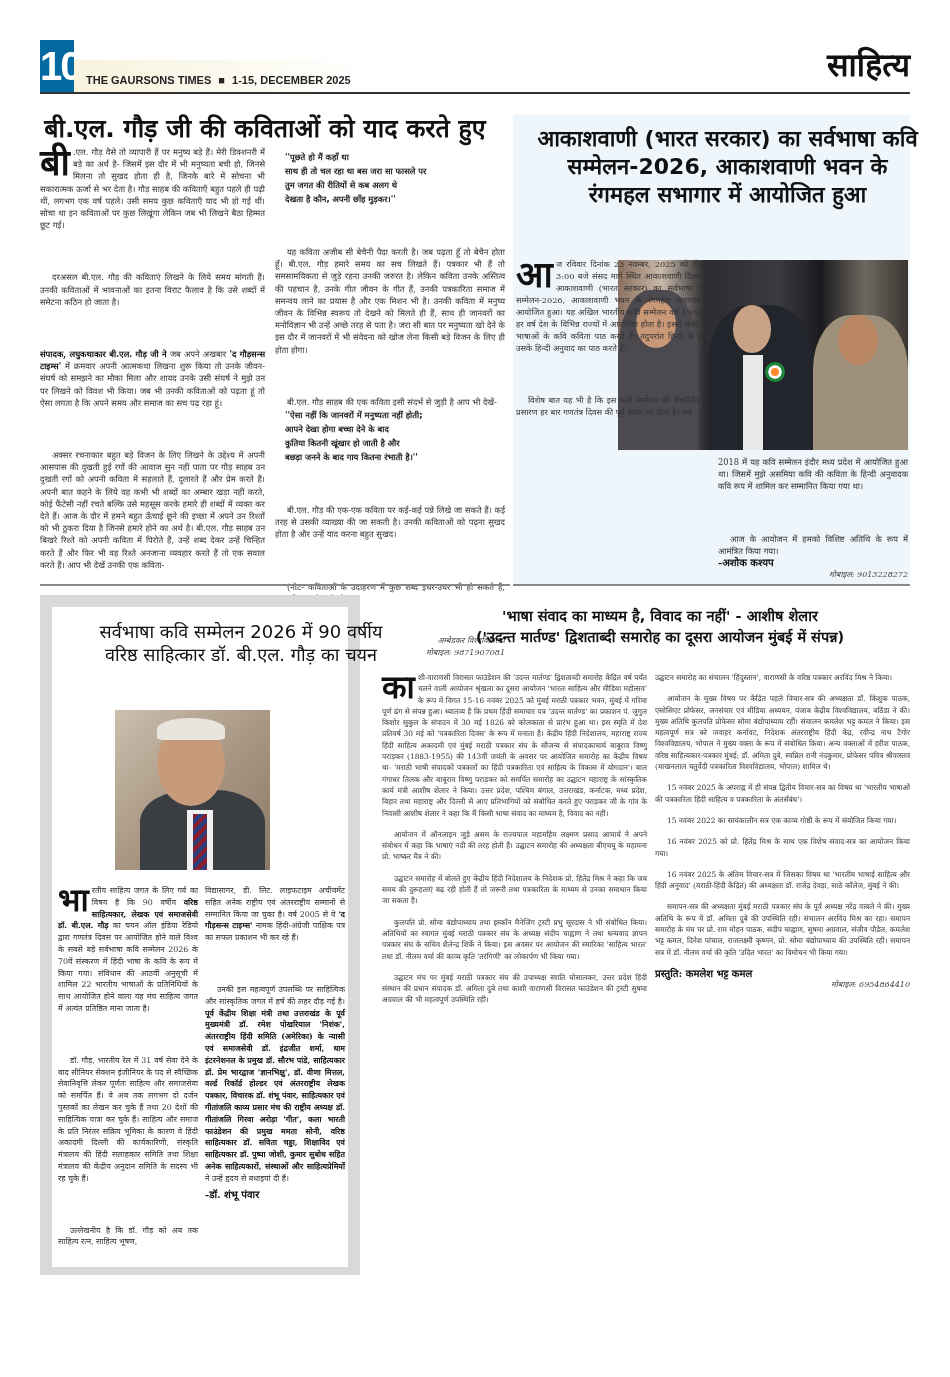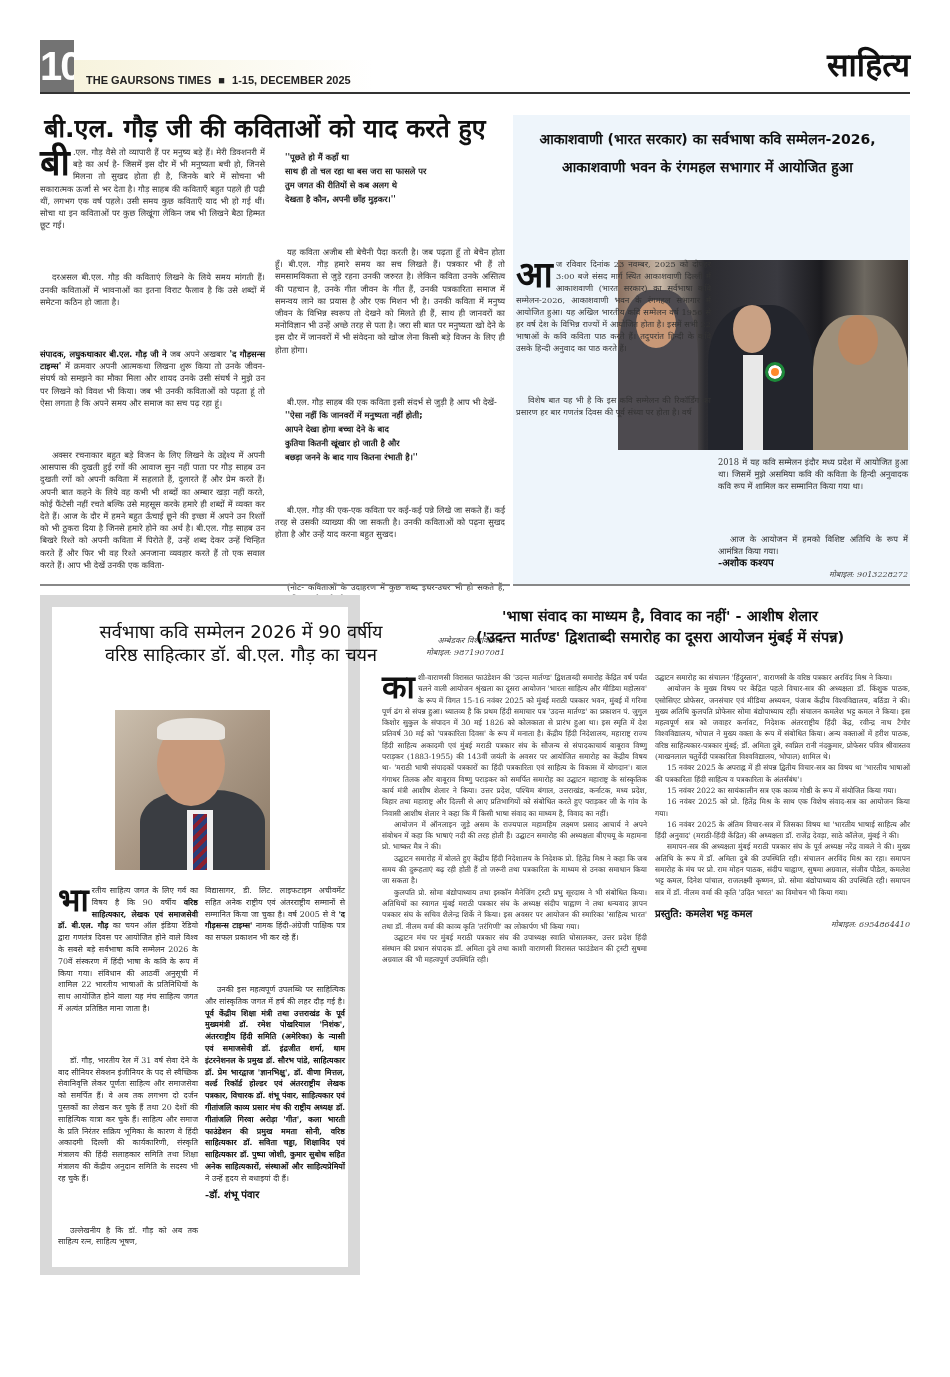--- a/index.html
+++ b/index.html
@@ -1,47 +1,47 @@
 <!DOCTYPE html>
 <html><head>
 <meta charset="utf-8">
 <style>
   * { box-sizing: border-box; margin: 0; padding: 0; }
   body { width: 950px; height: 1377px; background: #ffffff; font-family: "DejaVu Serif", serif; color: #222; position: relative; overflow: hidden; }
   .abs { position: absolute; }
   
-  .page-num { left: 40px; top: 40px; width: 34px; height: 52px; background: #737373; color: #fff; font-family: "Liberation Sans", sans-serif; font-weight: bold; font-size: 40px; line-height: 52px; text-align: center; letter-spacing: -2px; }
+  .page-num { left: 40px; top: 40px; width: 34px; height: 52px; background: #0369a1; color: #fff; font-family: "Liberation Sans", sans-serif; font-weight: bold; font-size: 40px; line-height: 52px; text-align: center; letter-spacing: -2px; }
   .pub-strip { left: 74px; top: 60px; width: 300px; height: 32px; background: linear-gradient(90deg,#f7f3dd,#ffffff); font-family: Liberation Sans, sans-serif; font-size: 11px; font-weight: bold; color: #222; line-height: 40px; padding-left: 12px; }
   .section-title { right: 40px; top: 42px; font-family: "DejaVu Sans", sans-serif; font-weight: bold; font-size: 32px; color: #111; }
   .mast-rule { left: 40px; top: 92px; width: 870px; height: 2px; background: #333; }
   
   .h1 { left: 40px; top: 110px; width: 450px; font-family: "DejaVu Sans", sans-serif; font-weight: bold; font-size: 25px; text-align: center; color: #111; }
   .col { font-size: 8.3px; line-height: 12.2px; color: #333; text-align: justify; }
   .col p { text-indent: 12px; margin-bottom: 0; margin-top: 40px; }
   .col .poem { font-family: "DejaVu Sans", sans-serif; font-weight: bold; color: #222; padding-left: 10px; line-height: 14px; }
   .col b { color: #111; }
   .drop { float: left; font-family: "DejaVu Sans", sans-serif; font-weight: bold; font-size: 36px; line-height: 34px; margin-right: 3px; color: #111; }
   .byline { text-align: left; font-size: 10px; font-weight: bold; color: #111; }
   .byline-sub { text-align: right; font-size: 8px; font-style: italic; color: #444; }
   .rule { height: 2px; background: #888; }
   
   .box2 { left: 513px; top: 115px; width: 397px; height: 470px; background: #eef5fb; }
-  .h2 { left: 516px; top: 125px; width: 383px; font-family: "DejaVu Sans", sans-serif; font-weight: bold; font-size: 14px; line-height: 28px; text-align: center; color: #111; }
+  .h2 { left: 536px; top: 125px; width: 383px; font-family: "DejaVu Sans", sans-serif; font-weight: bold; font-size: 22px; line-height: 28px; text-align: center; color: #111; }
   .photo1 { left: 618px; top: 260px; width: 290px; height: 190px; background: linear-gradient(90deg,#8a7060 0%,#c9b9a8 15%,#2b2b30 30%,#3a3a40 55%,#1b1b1f 70%,#6d6860 85%,#3c3632 100%); overflow: hidden; }
   .person { position: absolute; bottom: 0; border-radius: 40% 40% 0 0; }
   .head { position: absolute; border-radius: 50%; background: #c89877; }
   
   .box3 { left: 40px; top: 595px; width: 320px; height: 680px; background: #d9d9d9; }
   .box3-inner { left: 52px; top: 607px; width: 296px; height: 660px; background: #ffffff; }
   .h3 { left: 55px; top: 620px; width: 290px; font-family: "DejaVu Sans", sans-serif; font-size: 18px; line-height: 23px; text-align: center; color: #111; margin-left: 41px; }
   .photo2 { left: 115px; top: 710px; width: 155px; height: 160px; background: linear-gradient(135deg,#cbbfae,#a99784 50%,#8a7966); overflow: hidden; }
   
   .h4 { left: 380px; top: 606px; width: 560px; font-family: "DejaVu Sans", sans-serif; font-weight: bold; font-size: 14.5px; line-height: 21px; text-align: center; color: #111; }
   .smallcol { font-size: 7.4px; line-height: 11.3px; color: #333; text-align: justify; }
-  .smallcol p { text-indent: 12px; }
+  .smallcol p { text-indent: 12px; margin-top: 10px; }
 </style>
 </head>
 <body>
 
 <div class="abs page-num">10</div>
 <div class="abs pub-strip">
   <span>THE GAURSONS TIMES</span>
   <span style="margin:0 4px;">■</span>
   <span>1-15, DECEMBER 2025</span>
 </div>

